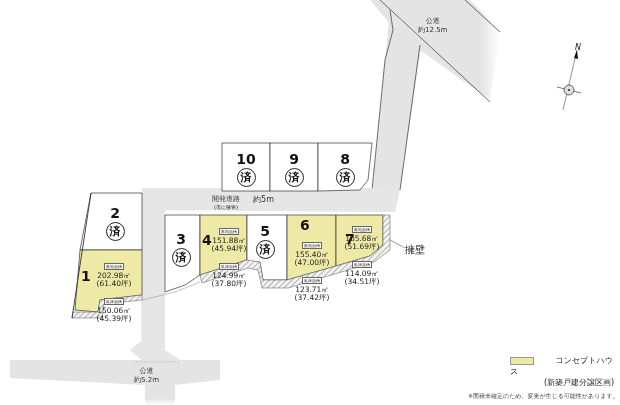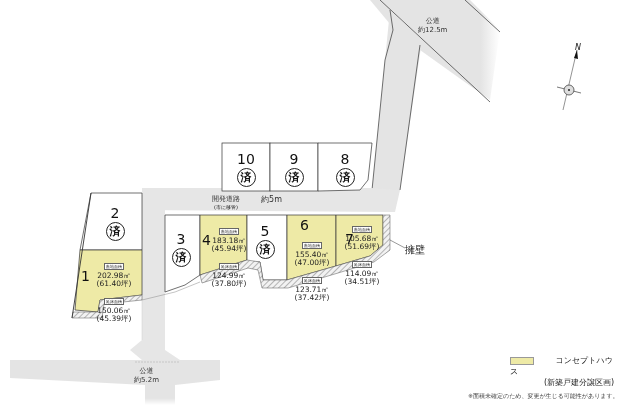--- a/index.html
+++ b/index.html
@@ -1,19 +1,19 @@
 <!DOCTYPE html>
 <html><head>
 <meta charset="utf-8">
 <style>
   html,body{margin:0;padding:0;background:#fff;}
   body{width:620px;height:405px;position:relative;overflow:hidden;font-family:"DejaVu Sans","Liberation Sans",sans-serif;color:#111;}
   svg#plan{position:absolute;left:0;top:0;}
   .lbl{position:absolute;text-align:center;white-space:nowrap;}
-  .lotnum{font-weight:normal;font-size:14px;line-height:14px;}
+  .lotnum{font-weight:bold;font-size:14px;line-height:14px;}
   .sold{width:17px;height:17px;border:1px solid #222;border-radius:50%;font-size:11px;line-height:17px;text-align:center;margin:2px auto 0;font-weight:bold;background:#fff;}
   .area-tag{font-size:4px;line-height:5px;border:1px solid #666;background:#fff;padding:0 1px;display:inline-block;color:#333;}
   .area-val{font-size:7.5px;line-height:8px;color:#222;}
   .road-lbl{font-size:7px;line-height:9px;color:#333;}
   .legend{position:absolute;font-size:8px;color:#222;}
   .swatch{display:inline-block;width:22px;height:6px;background:#eeeaa6;border:1px solid #999;vertical-align:middle;}
   .note{position:absolute;font-size:6px;color:#444;}
 </style>
 </head>
 <body>
@@ -98,21 +98,21 @@
 </div>
 <div class="lbl road-lbl" style="left:134px;top:367px;">
   <div>公道</div>
   <div>約5.2m</div>
 </div>
 <div class="lbl" style="left:212px;top:195px;">
   <span style="display:inline-block;vertical-align:top;text-align:center;">
     <div class="road-lbl">開発道路</div>
     <div style="font-size:5px;line-height:6px;">(市に移管)</div>
   </span>
-  <span class="road-lbl" style="vertical-align:top;margin-left:16px;font-size:8px;">約5m</span>
+  <span class="road-lbl" style="vertical-align:top;margin-left:8px;font-size:8px;">約5m</span>
 </div>
 <div class="lbl" style="left:405px;top:243px;font-size:10px;">擁壁</div>
 
 <div class="lbl" style="left:234px;top:152px;width:24px;">
   <div class="lotnum">10</div>
   <div class="sold">済</div>
 </div>
 <div class="lbl" style="left:282px;top:152px;width:24px;">
   <div class="lotnum">9</div>
   <div class="sold">済</div>
@@ -140,21 +140,21 @@
   <div class="area-val">202.98㎡</div>
   <div class="area-val">(61.40坪)</div>
   <div class="area-tag">延床面積</div>
   <div class="area-val">150.06㎡</div>
   <div class="area-val">(45.39坪)</div>
 </div>
 
 <div class="lbl lotnum" style="left:202px;top:233px;">4</div>
 <div class="lbl" style="left:211px;top:218px;width:36px;">
   <div class="area-tag">敷地面積</div>
-  <div class="area-val">183.18㎡</div>
+  <div class="area-val">151.88㎡</div>
   <div class="area-val">(45.94坪)</div>
   <div class="area-tag">延床面積</div>
   <div class="area-val">124.99㎡</div>
   <div class="area-val">(37.80坪)</div>
 </div>
 
 <div class="lbl lotnum" style="left:300px;top:218px;">6</div>
 <div class="lbl" style="left:291px;top:232px;width:42px;">
   <div class="area-tag">敷地面積</div>
   <div class="area-val">155.40㎡</div>

